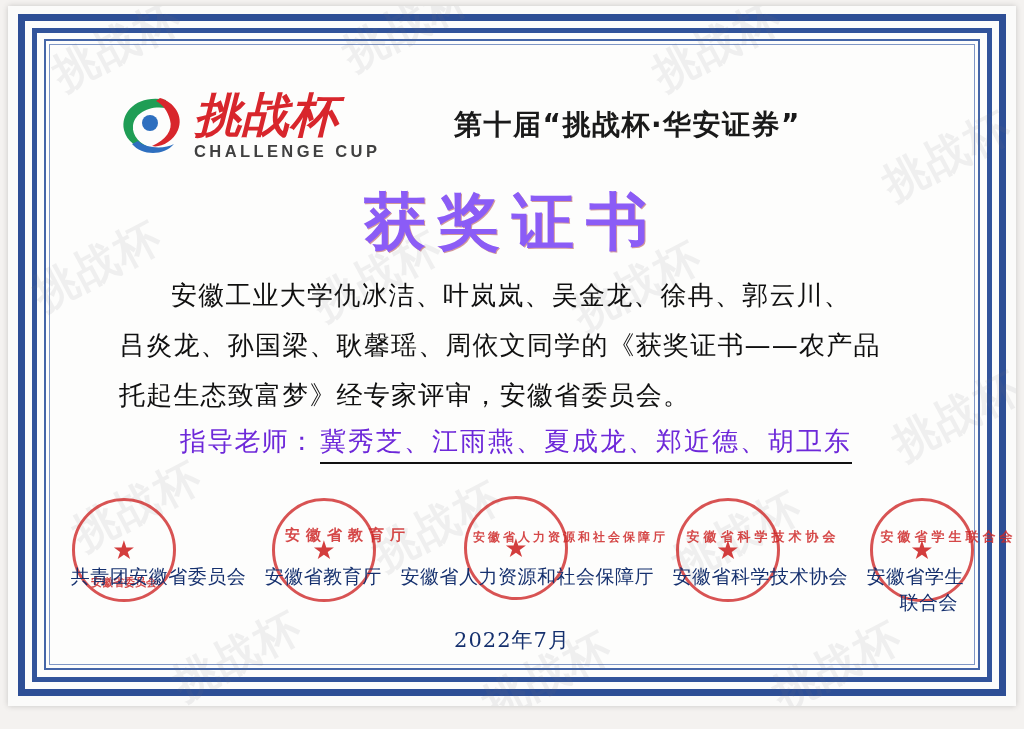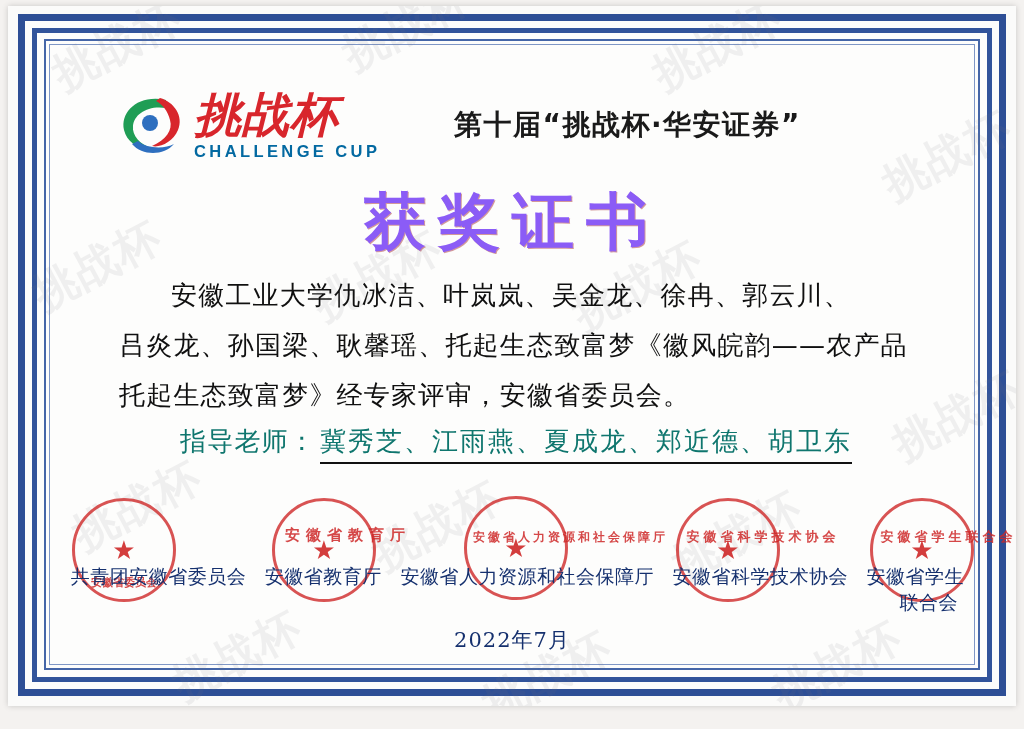--- a/index.html
+++ b/index.html
@@ -135,21 +135,21 @@
     font-size: 47px;
     color: #d8262c;
     letter-spacing: 1px;
     font-style: italic;
   }
   .logo-en {
     margin-top: 5px;
     font-family: "Liberation Sans", sans-serif;
     font-weight: bold;
     font-size: 16.5px;
-    color: #0369a1;
+    color: #404040;
     letter-spacing: 3.4px;
   }
   .title-block {
     margin-left: 18px;
     display: flex;
     flex-direction: column;
     gap: 9px;
   }
   .title-line {
     font-family: "DejaVu Sans", sans-serif;
@@ -189,21 +189,21 @@
   }
   .body-text p { margin: 0; }
   .body-indent { text-indent: 52px; }
 
   .advisors {
     position: absolute;
     top: 368px;
     left: 120px;
     font-family: "DejaVu Sans", sans-serif;
     font-size: 26px;
-    color: #0f766e;
+    color: #6d28d9;
     letter-spacing: 1.2px;
     display: flex;
     align-items: baseline;
   }
   .advisors .label { margin-right: 4px; }
   .advisors .names {
     border-bottom: 2px solid #111;
     padding-bottom: 3px;
     letter-spacing: 2px;
   }
@@ -333,21 +333,21 @@
         </div>
         <div class="title-block">
           <div class="title-line">第十届“挑战杯·华安证券”</div>
         </div>
       </div>
 
       <div class="cert-heading">获奖证书</div>
 
       <div class="body-text">
         <p class="body-indent">安徽工业大学仇冰洁、叶岚岚、吴金龙、徐冉、郭云川、</p>
-        <p>吕炎龙、孙国梁、耿馨瑶、托起生态致富梦《徽风皖韵——农产品</p>
+        <p>吕炎龙、孙国梁、耿馨瑶、周依文同学的《获奖证书——农产品</p>
         <p>托起生态致富梦》经专家评审，安徽省委员会。</p>
       </div>
 
       <div class="advisors">
         <span class="label">指导老师：</span>
         <span class="names">冀秀芝、江雨燕、夏成龙、郑近德、胡卫东</span>
       </div>
 
       <div class="seals">
 

